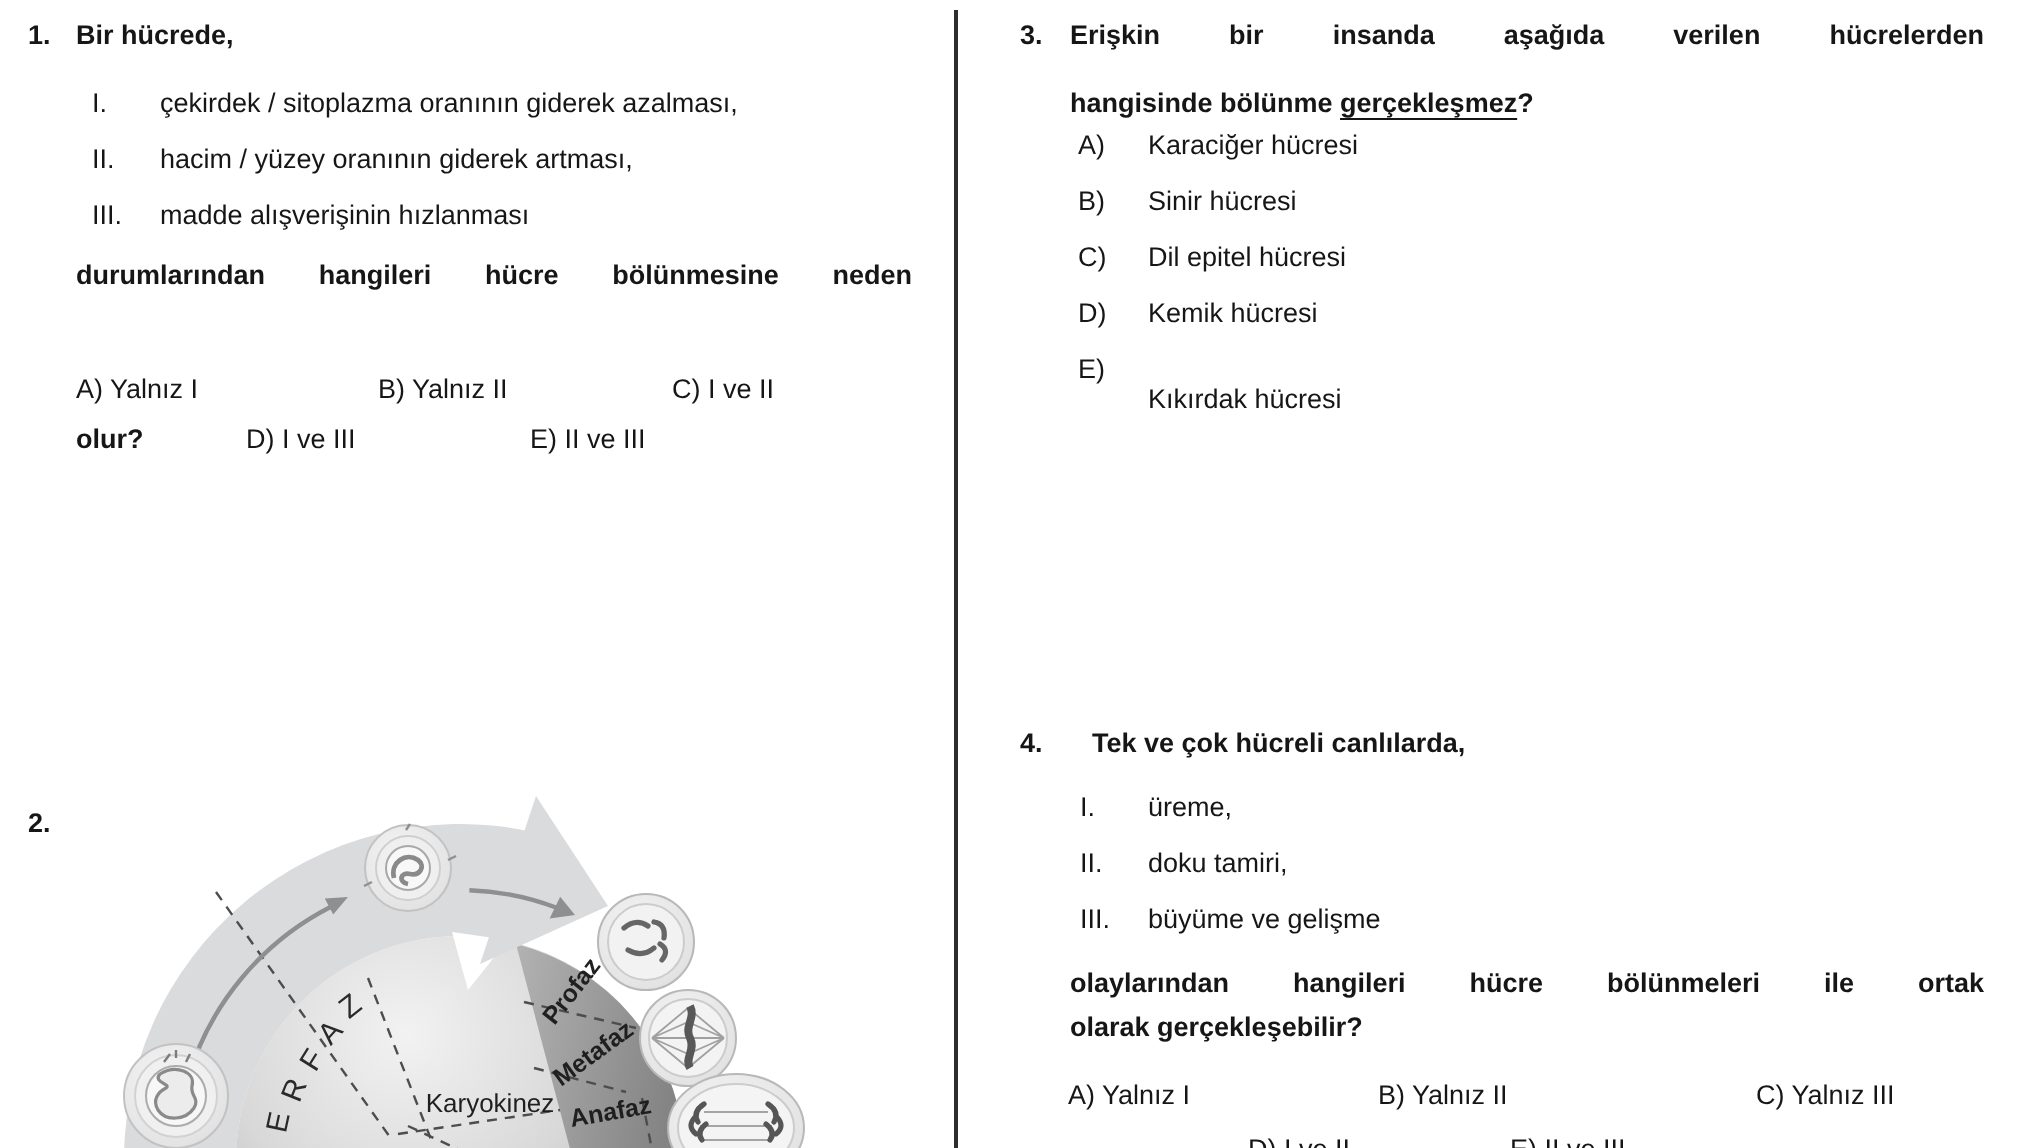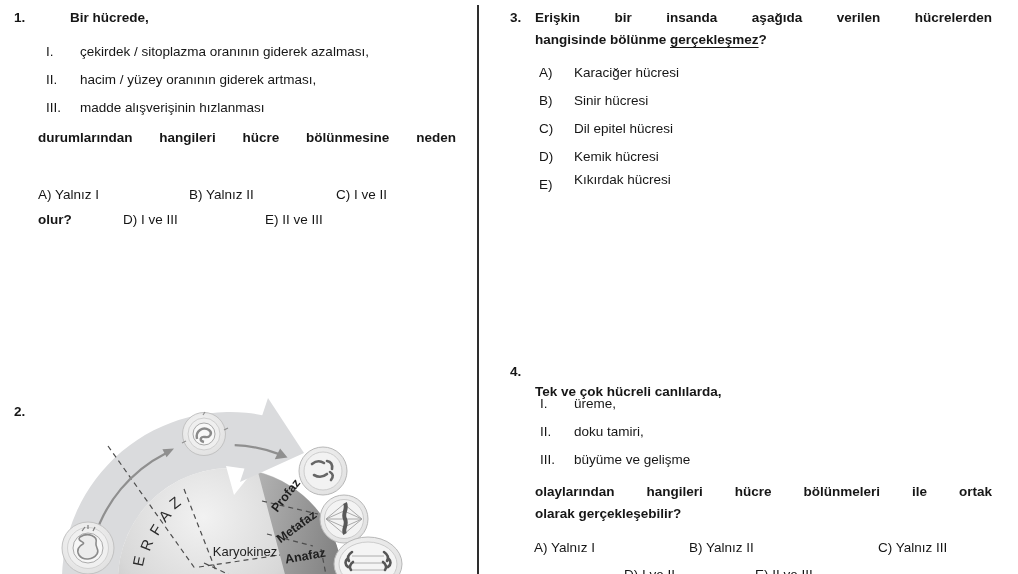--- a/index.html
+++ b/index.html
@@ -17,21 +17,21 @@
   .u { text-decoration: underline; text-underline-offset: 2.5px; text-decoration-thickness: 1.3px; }
   .divider { position: absolute; left: 477px; top: 5px; width: 1.5px; height: 569px; background: #2e2e2e; }
   svg text { font-family: "Liberation Sans", sans-serif; }
 </style>
 </head>
 <body>
 
 <div class="divider"></div>
 
 <span class="t b" style="left:14px; top:10px;">1.</span>
-<span class="t b" style="left:38px; top:10px;margin-left:32px;">Bir hücrede,</span>
+<span class="t b" style="left:38px; top:10px;">Bir hücrede,</span>
 
 <span class="t" style="left:46px; top:44px;">I.</span>
 <span class="t" style="left:80px; top:44px;">çekirdek / sitoplazma oranının giderek azalması,</span>
 <span class="t" style="left:46px; top:72px;">II.</span>
 <span class="t" style="left:80px; top:72px;">hacim / yüzey oranının giderek artması,</span>
 <span class="t" style="left:46px; top:100px;">III.</span>
 <span class="t" style="left:80px; top:100px;">madde alışverişinin hızlanması</span>
 
 <div class="t b jl" style="left:38px; top:130px; width:418px;">durumlarından hangileri hücre bölünmesine neden</div>
 <span class="t b" style="left:38px; top:168px;margin-top:44px;">olur?</span>
@@ -136,37 +136,37 @@
     <ellipse cx="368" cy="564" rx="34" ry="27" fill="url(#cellGrad)" stroke="#b8b8b8" stroke-width="1"></ellipse>
     <ellipse cx="368" cy="564" rx="29" ry="22" fill="#f4f4f4" stroke="#cccccc" stroke-width="1"></ellipse>
     <path d="M 352,556 L 384,556 M 350,563 L 386,563 M 352,570 L 384,570" stroke="#a5a5a5" stroke-width="0.9" fill="none"></path>
     <path d="M 352,552 q -6,4 -3,9 M 348,558 q -5,5 0,9 M 353,562 q -5,4 -2,8" fill="none" stroke="#565656" stroke-width="2.6" stroke-linecap="round"></path>
     <path d="M 384,552 q 6,4 3,9 M 388,558 q 5,5 0,9 M 383,562 q 5,4 2,8" fill="none" stroke="#565656" stroke-width="2.6" stroke-linecap="round"></path>
   </g>
 </svg>
 
 <span class="t b" style="left:510px; top:10px;">3.</span>
 <div class="t b jl" style="left:535px; top:10px; width:457px;">Erişkin bir insanda aşağıda verilen hücrelerden</div>
-<div class="t b" style="left:535px; top:32px;text-align:center;">
+<div class="t b" style="left:535px; top:44px;text-align:center;">
   <span>hangisinde bölünme </span><span class="u">gerçekleşmez</span><span>?</span>
 </div>
 
 <span class="t" style="left:539px; top:65px;">A)</span>
 <span class="t" style="left:574px; top:65px;">Karaciğer hücresi</span>
 <span class="t" style="left:539px; top:93px;">B)</span>
 <span class="t" style="left:574px; top:93px;">Sinir hücresi</span>
 <span class="t" style="left:539px; top:121px;">C)</span>
 <span class="t" style="left:574px; top:121px;">Dil epitel hücresi</span>
 <span class="t" style="left:539px; top:149px;">D)</span>
 <span class="t" style="left:574px; top:149px;text-align:center;">Kemik hücresi</span>
 <span class="t" style="left:539px; top:177px;">E)</span>
-<span class="t" style="left:574px; top:172px;">Kıkırdak hücresi</span>
+<span class="t" style="left:574px; top:192px;">Kıkırdak hücresi</span>
 
 <span class="t b" style="left:510px; top:364px;">4.</span>
-<span class="t b" style="left:535px; top:364px;margin-top:20px;">Tek ve çok hücreli canlılarda,</span>
+<span class="t b" style="left:546px; top:364px;">Tek ve çok hücreli canlılarda,</span>
 
 <span class="t" style="left:540px; top:396px;">I.</span>
 <span class="t" style="left:574px; top:396px;">üreme,</span>
 <span class="t" style="left:540px; top:424px;">II.</span>
 <span class="t" style="left:574px; top:424px;">doku tamiri,</span>
 <span class="t" style="left:540px; top:452px;">III.</span>
 <span class="t" style="left:574px; top:452px;">büyüme ve gelişme</span>
 
 <div class="t b jl" style="left:535px; top:484px; width:457px;">olaylarından hangileri hücre bölünmeleri ile ortak</div>
 <span class="t b" style="left:535px; top:506px;">olarak gerçekleşebilir?</span>

